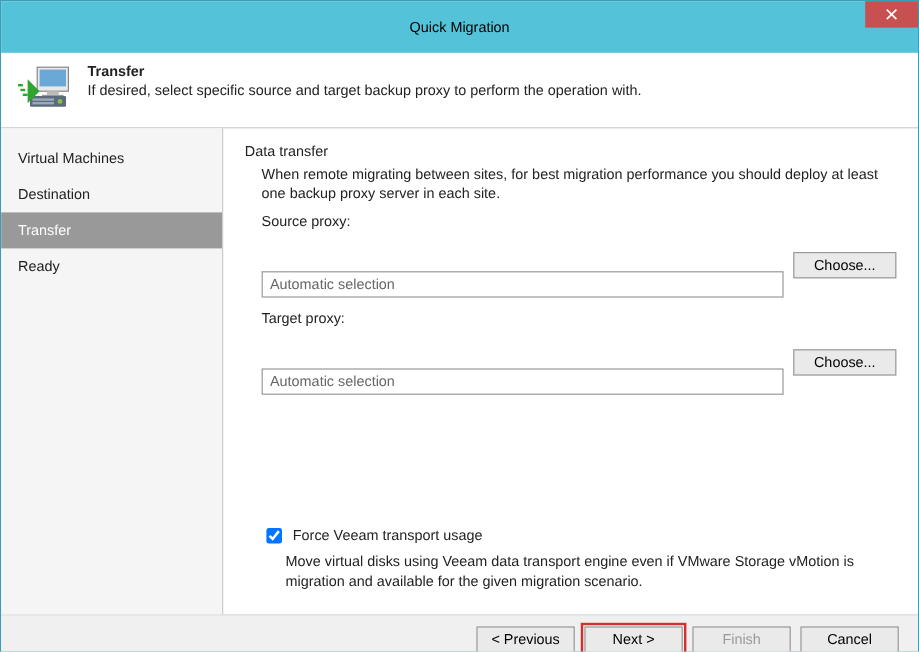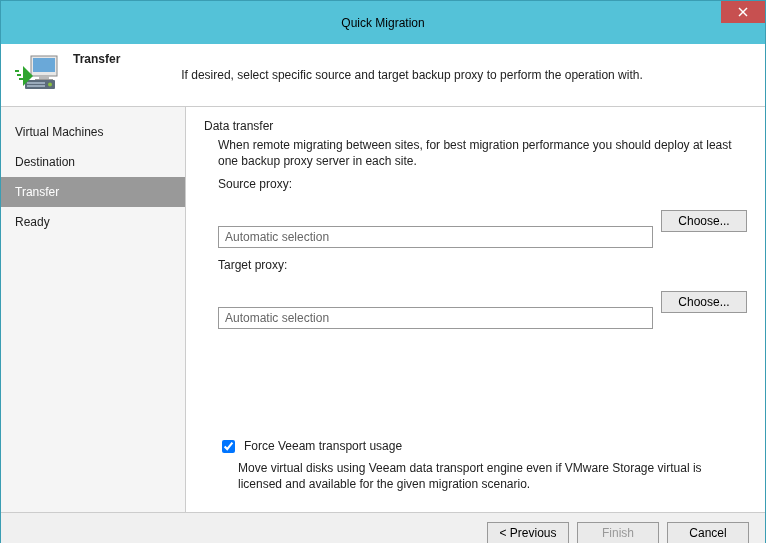--- a/index.html
+++ b/index.html
@@ -7,21 +7,21 @@
   .window { width:766px; height:543px; background:#fff; position:relative; border:1px solid #3a9db3; }
   .titlebar { height:43px; background:#54c2d8; display:flex; align-items:center; justify-content:center; position:relative; }
   .title-text { font-size:12px; color:#000; }
   .close-btn { position:absolute; right:0; top:0; width:44px; height:22px; background:#c75050; color:#fff; display:flex; align-items:center; justify-content:center; font-family:sans-serif; font-size:12px; cursor:pointer; }
   .close-btn svg { width:10px; height:10px; }
   .header { display:flex; align-items:flex-start; padding:8px 14px 12px 14px; background:#fff; border-bottom:1px solid #ccc; }
   .header-icon { width:48px; height:42px; flex:0 0 auto; margin-right:10px; position:relative; }
   .header-icon svg { width:48px; height:42px; }
   .header-text { flex:1; }
   .header-title { font-weight:600; font-size:12px; margin-bottom:2px; }
-  .header-desc { font-size:12px; color:#222;text-align:center; }
+  .header-desc { font-size:12px; color:#222; }
   .body { display:flex; height:calc(100% - 28px - 63px - 44px); border-bottom:1px solid #ccc; }
   .sidebar { width:185px; background:#f5f5f5; border-right:1px solid #ccc; padding-top:10px; }
   .sidebar-item { padding:8px 14px; font-size:12px; color:#222; cursor:pointer; }
   .sidebar-item.active { background:#999; color:#fff; }
   .content { flex:1; padding:12px 18px; position:relative; display:flex; flex-direction:column; }
   .section-title { font-size:12px; margin-bottom:4px; }
   .section-desc { font-size:12px; color:#222; margin:0 0 8px 14px; line-height:1.35; }
   .field-label { font-size:12px; margin:0 0 3px 14px; }
   .field-row { display:flex; align-items:center; gap:8px; margin:0 0 10px 14px; }
   .text-input { flex:1; height:22px; border:1px solid #999; padding:2px 6px; font-size:12px; background:#fff; color:#666;margin-top:32px; }
@@ -96,23 +96,24 @@
         <input class="text-input" type="text" readonly="" value="Automatic selection" style="">
         <button class="choose-btn">Choose...</button>
       </div>
 
       <div class="spacer"></div>
 
       <div class="checkbox-row">
         <input type="checkbox" checked="" style="">
         <span>Force Veeam transport usage</span>
       </div>
-      <div class="checkbox-desc">Move virtual disks using Veeam data transport engine even if VMware Storage virtual is licensed and available for the given migration scenario.</div>
+      <div class="checkbox-desc">Move virtual disks using Veeam data transport engine even if VMware Storage vMotion is migration and available for the given migration scenario.</div>
     </div>
   </div>
 
   <div class="footer">
     <button class="footer-btn">&lt; Previous</button>
+    <button class="footer-btn highlight">Next &gt;</button>
     <button class="footer-btn disabled" disabled="">Finish</button>
     <button class="footer-btn">Cancel</button>
   </div>
 
 </div>
 
 </body></html>

